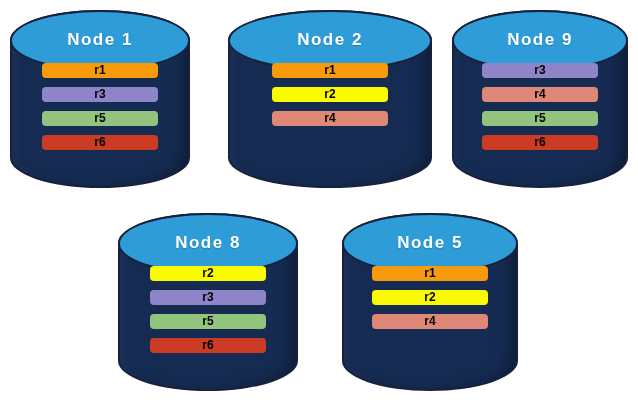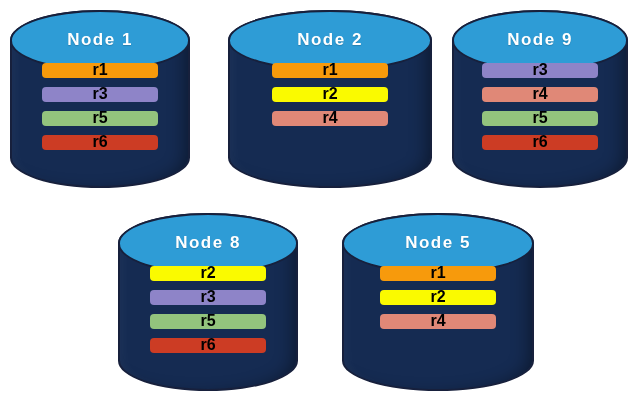--- a/index.html
+++ b/index.html
@@ -80,21 +80,21 @@
 
   .row-bar {
     width: 116px;
     height: 15px;
     border-radius: 4px;
     display: flex;
     align-items: center;
     justify-content: center;
     color: #000000;
     font-weight: bold;
-    font-size: 16px;
+    font-size: 12px;
     line-height: 1;
     box-sizing: border-box;
     margin-bottom: 9px;
   }
   .row-bar:last-child { margin-bottom: 0; }
 
   .row-bar span { position: relative; top: -1px; }
 </style>
 </head>
 <body>
@@ -170,21 +170,21 @@
           <span>r3</span>
         </div>
         <div class="row-bar" style="background: rgb(147, 196, 125);">
           <span>r5</span>
         </div>
         <div class="row-bar" style="background: rgb(204, 60, 36);">
           <span>r6</span>
         </div>
       </div>
     </div>
-    <div class="node" style="left: 342px; top: 213px; width: 176px; height: 178px; padding-left: 16px;">
+    <div class="node" style="left: 342px; top: 213px; width: 176px; height: 178px;">
       <div class="cyl-body"></div>
       <div class="cyl-top">
         <div class="node-label">Node  5</div>
       </div>
       <div class="rows" style="top: 53px;">
         <div class="row-bar" style="background: rgb(247, 154, 12);">
           <span>r1</span>
         </div>
         <div class="row-bar" style="background: rgb(250, 250, 0);">
           <span>r2</span>

